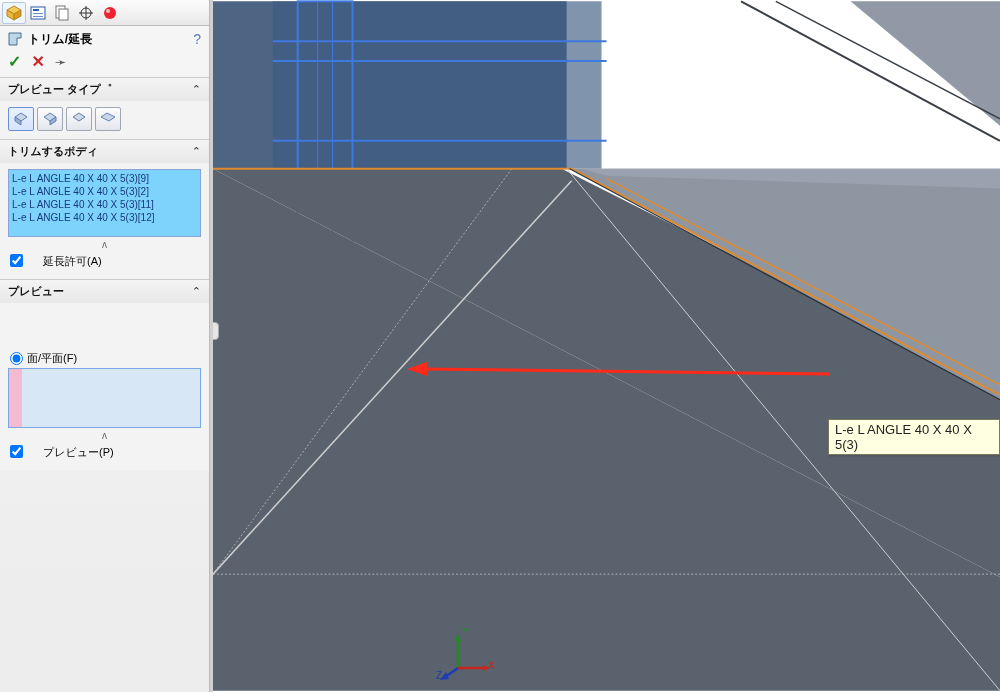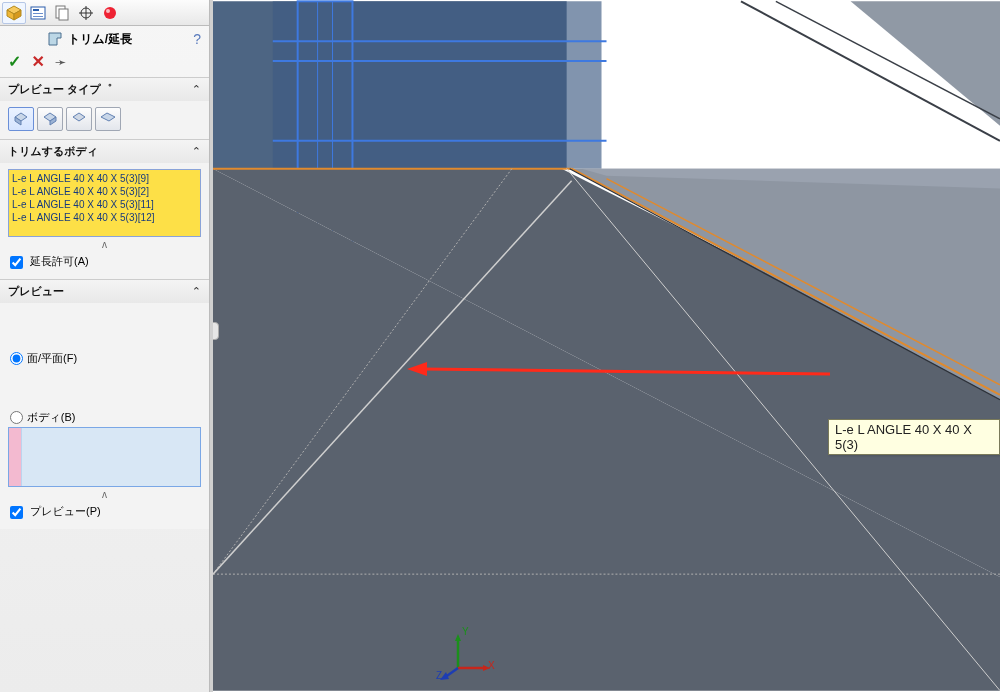--- a/index.html
+++ b/index.html
@@ -34,21 +34,20 @@
   width: 24px; height: 22px;
   border: 1px solid transparent;
   border-radius: 2px;
   display: flex; align-items: center; justify-content: center;
 }
 .tabstrip .tab.active { border-color: #b6c7e6; background: #f0f6ff; }
 .tabstrip .tab svg, .iconbtn svg { width: 16px; height: 16px; }
 .titlebar {
   display: flex; align-items: center; justify-content: space-between;
   padding: 4px 8px 2px 6px;
-  margin-left: 40px;
 }
 .titlebar .left { display: flex; align-items: center; gap: 4px; }
 .titlebar .title { font-weight: bold; font-size: 12px; }
 .titlebar .help { color: #5a7bbd; font-size: 14px; cursor: pointer; }
 .cmdrow {
   display: flex; align-items: center; gap: 10px;
   padding: 2px 8px 6px 8px;
 }
 .chk { color: #1a8a1a; font-size: 16px; font-weight: bold; }
 .x { color: #c82a2a; font-size: 16px; font-weight: bold; }
@@ -69,32 +68,32 @@
   width: 26px; height: 24px;
   border: 1px solid #a0a7b4;
   background: linear-gradient(#fdfdfd,#e3e6ec);
   border-radius: 2px;
   display: flex; align-items: center; justify-content: center;
 }
 .iconbtn.active { border-color: #6a8fd8; background: linear-gradient(#eaf2ff,#d5e4ff); }
 .listbox {
   width: 100%; height: 68px;
   border: 1px solid #8aa3d8;
-  background: #fde047;
+  background: #7dd3fc;
   overflow: auto;
   padding: 2px;
 }
 .listbox .item {
   font-size: 10px; color: #173a7e; padding: 1px 1px;
   white-space: nowrap;
 }
 .flyout {
   text-align: center; color: #666; font-size: 10px; padding: 2px 0 0;
 }
-.chklabel { display: flex; align-items: flex-end; gap: 7px; font-size: 11px; padding: 4px 2px; }
+.chklabel { display: flex; align-items: flex-start; gap: 20px; font-size: 11px; padding: 4px 2px; }
 .radiolabel { display: flex; align-items: center; gap: 4px; font-size: 11px; padding: 2px 2px; margin-top: 40px; }
 .selectionbox {
   display: flex; height: 60px; border: 1px solid #7aa7e6;
 }
 .selectionbox .stripe { width: 12px; background: #f3bad0; }
 .selectionbox .field { flex: 1; background: #d8e7f5; border-left: 1px solid #bcd4ee; }
 
 
 .view {
   flex: 1;
@@ -250,24 +249,20 @@
 
     <div class="section">
       <div class="shead">
         <span class="label">プレビュー</span>
         <span class="caret">⌃</span>
       </div>
       <div class="sbody">
         <label class="radiolabel">
           <input type="radio" name="bnd" checked="" style="">
           <span>面/平面(F)</span>
-        </label>
-        <label class="radiolabel">
-          <input type="radio" name="bnd" style="">
-          <span>ボディ(B)</span>
         </label>
         <div class="selectionbox">
           <div class="stripe"></div>
           <div class="field"></div>
         </div>
         <div class="flyout">ʌ</div>
         <label class="chklabel">
           <input type="checkbox" checked="" style="">
           <span>プレビュー(P)</span>
         </label>

